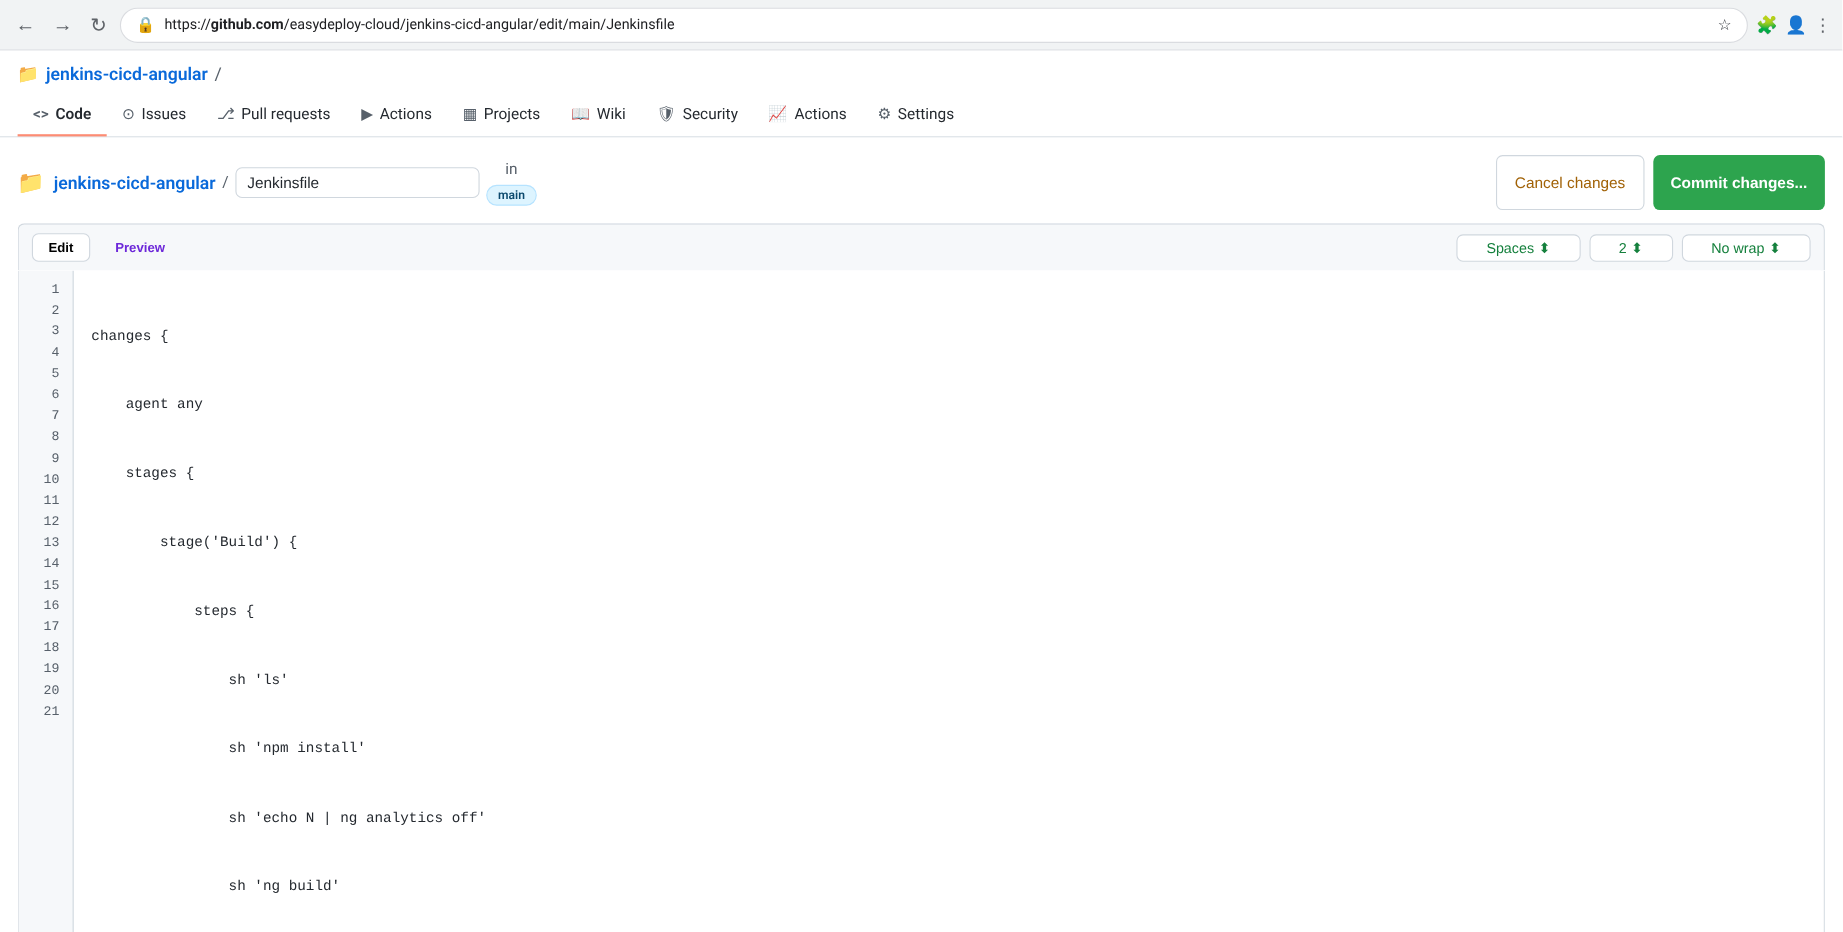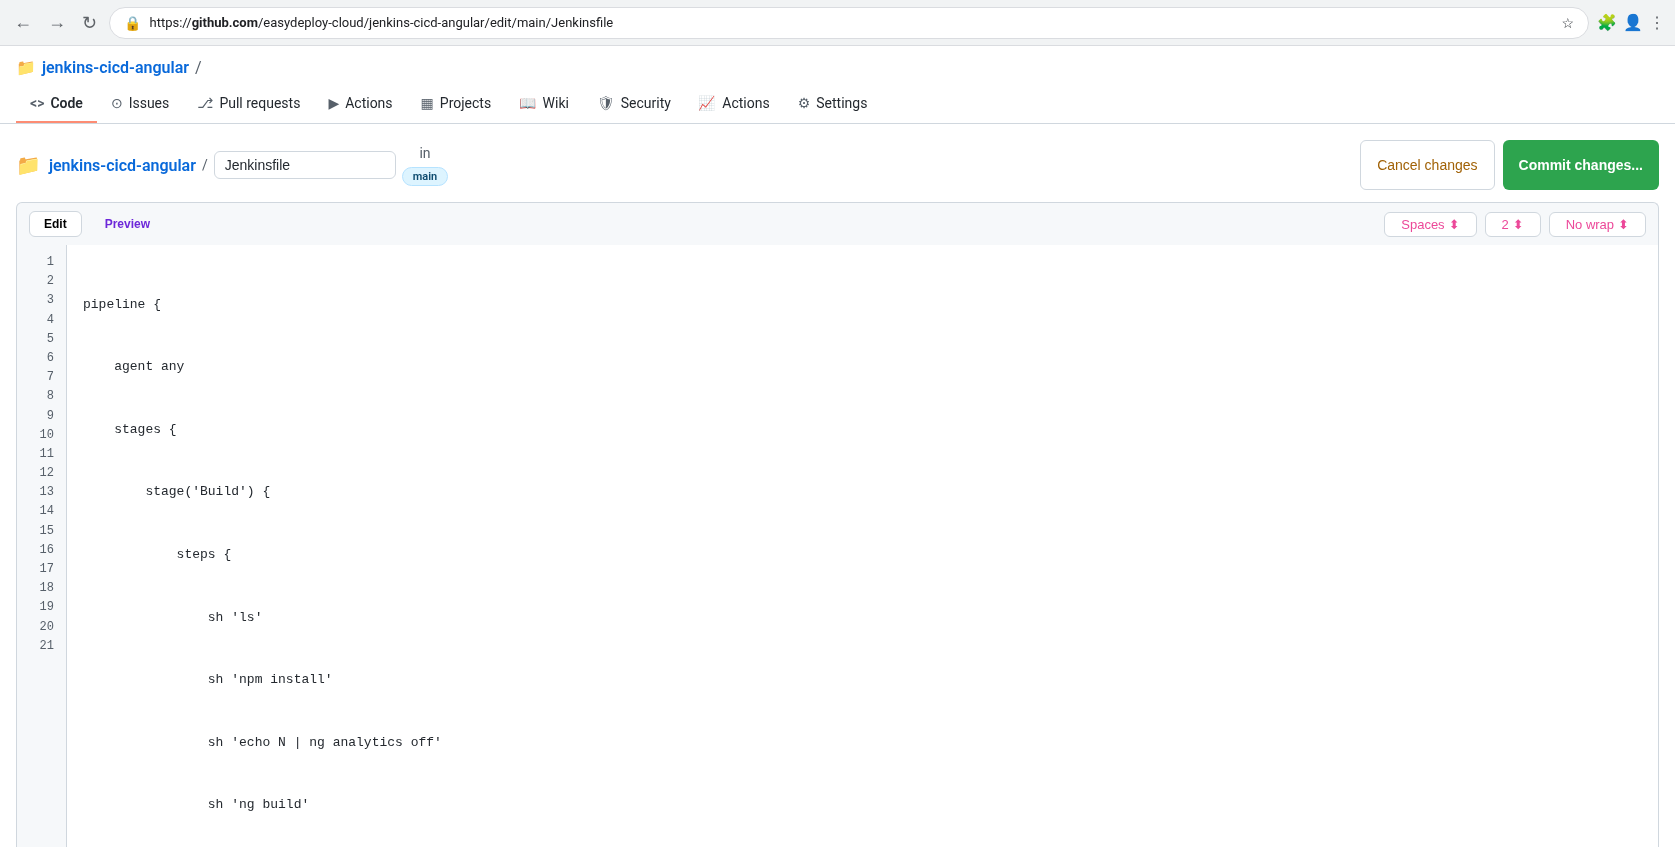--- a/index.html
+++ b/index.html
@@ -38,21 +38,21 @@
     
     .editor-header {
       display: flex; align-items: center; padding: 16px 16px 12px; gap: 8px; background: #fff;
     }
     .repo-icon-blue { color: #0969da; font-size: 20px; }
     .file-path { display: flex; align-items: center; gap: 6px; }
     .file-repo-link { color: #0969da; font-size: 16px; font-weight: 600; text-decoration: none; }
     .file-separator { color: #57606a; }
     .file-name-input {
       border: 1px solid #d0d7de; border-radius: 6px; padding: 5px 10px; font-size: 14px;
-      color: #24292f; width: 182px; background: #fff;
+      color: #24292f; width: 222px; background: #fff;
     }
     .file-branch { display: flex; align-items: center; gap: 6px; font-size: 14px; color: #57606a; flex-direction: column; }
     .branch-badge {
       background: #ddf4ff; color: #0c4a6e; border: 1px solid #b6e3ff; border-radius: 20px;
       padding: 2px 10px; font-size: 11px; font-weight: 600;
     }
     .header-actions { margin-left: auto; display: flex; gap: 8px; }
     .btn-cancel {
       padding: 16px 16px; border: 1px solid #d0d7de; border-radius: 6px; background: #fff;
       font-size: 14px; cursor: pointer; color: #a16207;
@@ -69,22 +69,22 @@
       border-radius: 6px 6px 0 0; margin: 0 16px;
     }
     .tab-btn {
       padding: 5px 14px; border-radius: 6px; font-size: 12px; cursor: pointer;
       border: 1px solid #d0d7de; background: #fff; font-weight: 600;
     }
     .tab-btn.active { background: #fff; border-color: #d0d7de; }
     .tab-btn.inactive { background: transparent; border: 1px solid transparent; color: #6d28d9; }
     .toolbar-right { margin-left: auto; display: flex; gap: 8px; align-items: center; }
     .select-btn {
-      padding: 4px 16px; border: 1px solid #d0d7de; border-radius: 6px; background: #fff;
-      font-size: 13px; cursor: pointer; color: #ec4899; display: flex; align-items: center; gap: 4px;
+      padding: 4px 26px; border: 1px solid #d0d7de; border-radius: 6px; background: #fff;
+      font-size: 13px; cursor: pointer; color: #15803d; display: flex; align-items: center; gap: 4px;
     }
 
     
     .editor-container {
       margin: 0 16px 16px; border: 1px solid #d0d7de; border-top: none;
       border-radius: 0 0 6px 6px; overflow: hidden; background: #fff;
     }
     .code-editor { display: flex; font-family: 'SFMono-Regular', Consolas, 'Liberation Mono', Menlo, monospace; font-size: 13px; line-height: 1.6; }
     .line-numbers { padding: 8px 0; background: #f6f8fa; border-right: 1px solid #d0d7de; min-width: 50px; text-align: right; }
     .line-num { padding: 0 12px 0 8px; color: #57606a; font-size: 12px; line-height: 1.6; user-select: none; }
@@ -213,21 +213,21 @@
       <div class="line-num">14</div>
       <div class="line-num">15</div>
       <div class="line-num">16</div>
       <div class="line-num">17</div>
       <div class="line-num">18</div>
       <div class="line-num">19</div>
       <div class="line-num">20</div>
       <div class="line-num">21</div>
     </div>
     <div class="code-lines">
-      <span class="code-line">pipeline {</span>
+      <span class="code-line">changes {</span>
       <span class="code-line">    agent any</span>
       <span class="code-line">    stages {</span>
       <span class="code-line">        stage('Build') {</span>
       <span class="code-line">            steps {</span>
       <span class="code-line">                sh 'ls'</span>
       <span class="code-line">                sh 'npm install'</span>
       <span class="code-line">                sh 'echo N | ng analytics off'</span>
       <span class="code-line">                sh 'ng build'</span>
       <span class="code-line">                sh 'ls'</span>
       

